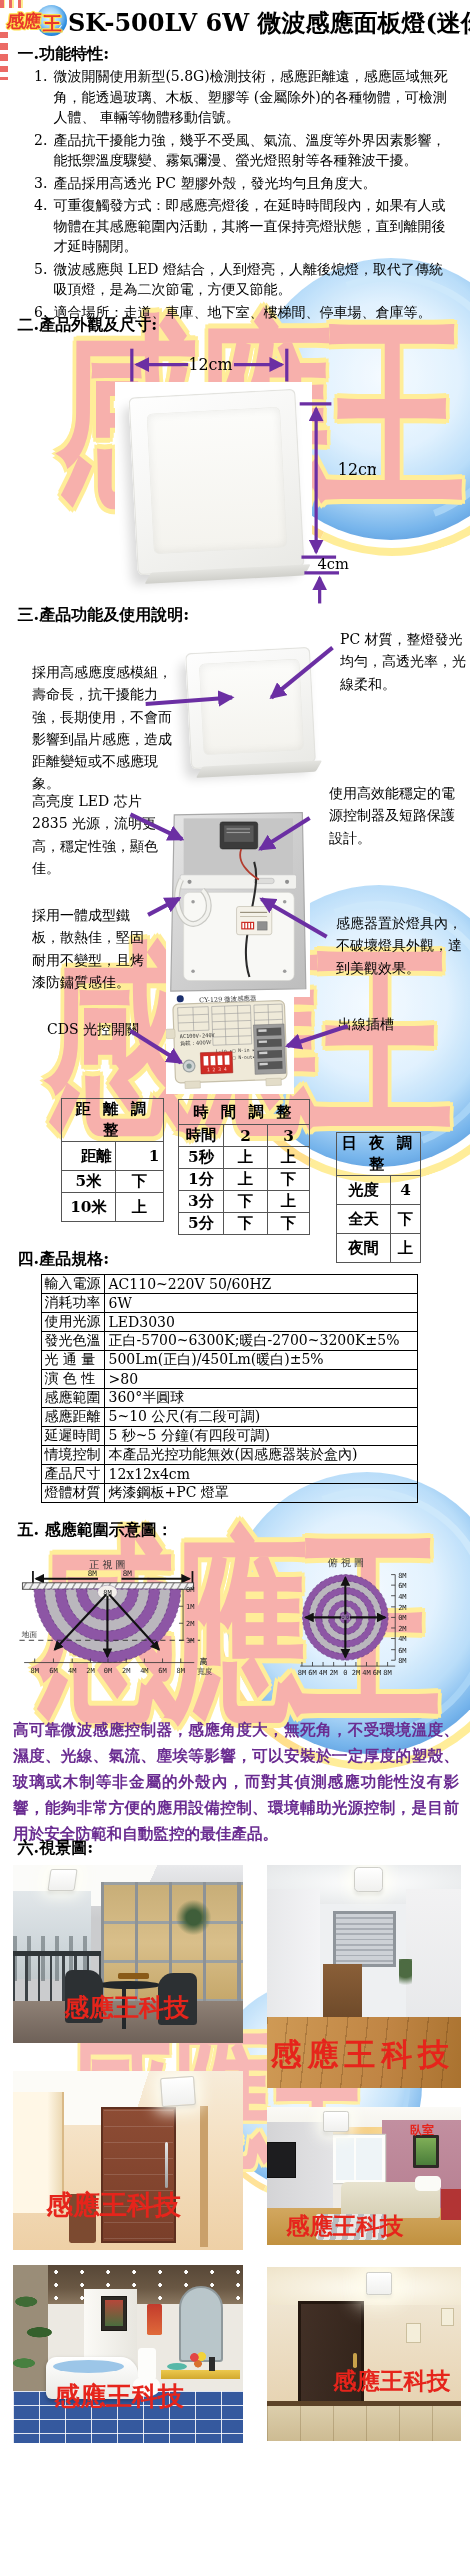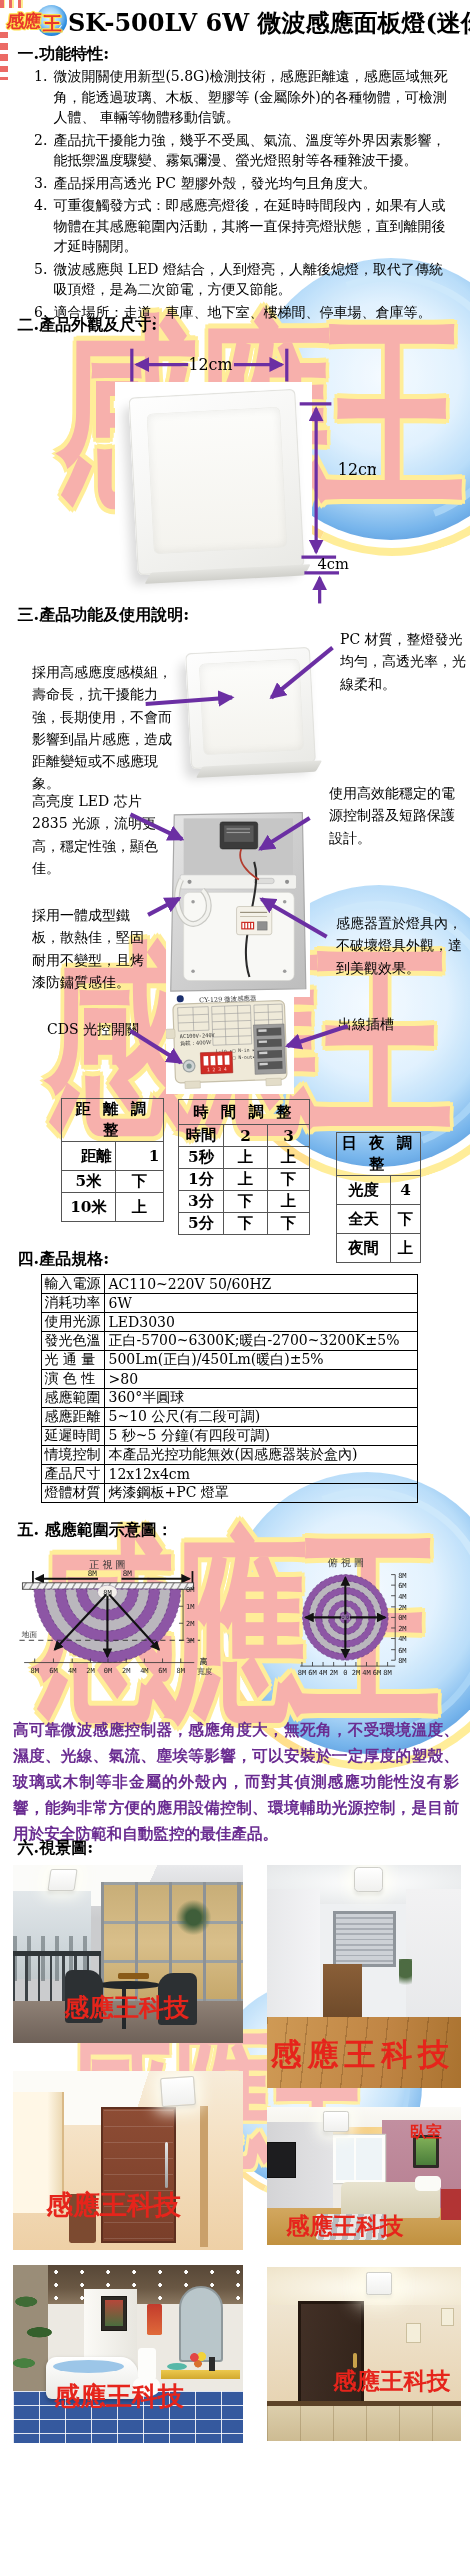--- a/index.html
+++ b/index.html
@@ -597,21 +597,21 @@
     <div class="d" style="left:149px;top:31px;width:20px;height:27px;background:linear-gradient(180deg,#7fae57,#4a7d3a);"></div>
     <div class="d" style="left:66px;top:28px;width:52px;height:48px;background:#eef4f7;border:3.5px solid #fdfdfb;box-shadow:0 0 0 1.2px #cfcfc8;"></div>
     <div class="d" style="left:87px;top:28px;width:2.4px;height:48px;background:#fdfdfb;"></div>
     <div class="d" style="left:0;top:15.3px;width:66px;height:88px;background:linear-gradient(90deg,#d4d4d6,#e3e3e5);"></div>
     <div class="d" style="left:0;top:35px;width:29px;height:36px;background:#1d1d1f;border:1.8px solid #111;"></div>
     <div class="d" style="left:0;top:101px;width:194px;height:37px;background:linear-gradient(180deg,#d2a75f,#c1913f);"></div>
     <div class="d" style="left:74px;top:75px;width:99px;height:36px;border-radius:5.9px 8.2px 2.4px 2.4px;background:linear-gradient(180deg,#e8e3cf,#d6cfb4);"></div>
     <div class="d" style="left:148px;top:69px;width:26px;height:15.3px;border-radius:4.7px;background:#fbfbf7;"></div>
     <div class="d" style="left:49px;top:107px;width:71px;height:26px;background:repeating-linear-gradient(100deg,#e8e8e6 0 5.9px,#b9bcbf 5.9px 11.8px);border-radius:2.4px;"></div>
     <div class="d" style="left:174px;top:82px;width:20px;height:31px;background:#b23434;"></div>
-    <span class="pw" style="left:143px;top:15.3px;font-size:16px;">臥室</span>
+    <span class="pw" style="left:143px;top:15.3px;font-size:12px;">臥室</span>
     <span class="pw" style="left:19px;top:103px;font-size:23.5px;">感應王科技</span>
   </div>
 
   <div class="photo" style="left:13px;top:2265px;width:230px;height:178px;background:#ece9e2;">
     <div class="d" style="left:35px;top:0;width:195px;height:39px;background:linear-gradient(180deg,#574737 0%,#6a5844 60%,#8a7760 100%);"></div>
     <div class="d" style="left:35px;top:0;width:195px;height:39px;background:radial-gradient(circle 2.9px at 8.2px 7px,#fff 60%,rgba(0,0,0,0) 65%);background-size:26px 13px;background-repeat:repeat;"></div>
     <div class="d" style="left:71px;top:23.5px;width:53px;height:94px;background:linear-gradient(90deg,#fbfaf6,#e8e6df);border-radius:0 0 23.5px 23.5px;"></div>
     <div class="d" style="left:88px;top:31px;width:26px;height:35px;background:#2d2a24;border:1.8px solid #1c1a16;"></div>
     <div class="d" style="left:92px;top:35px;width:17.6px;height:26px;background:linear-gradient(180deg,#b5483a,#4a6e3e);"></div>
     <div class="d" style="left:134px;top:39px;width:15.3px;height:31px;background:linear-gradient(180deg,#c23b2c,#e06a3a);border-radius:1.8px;"></div>

